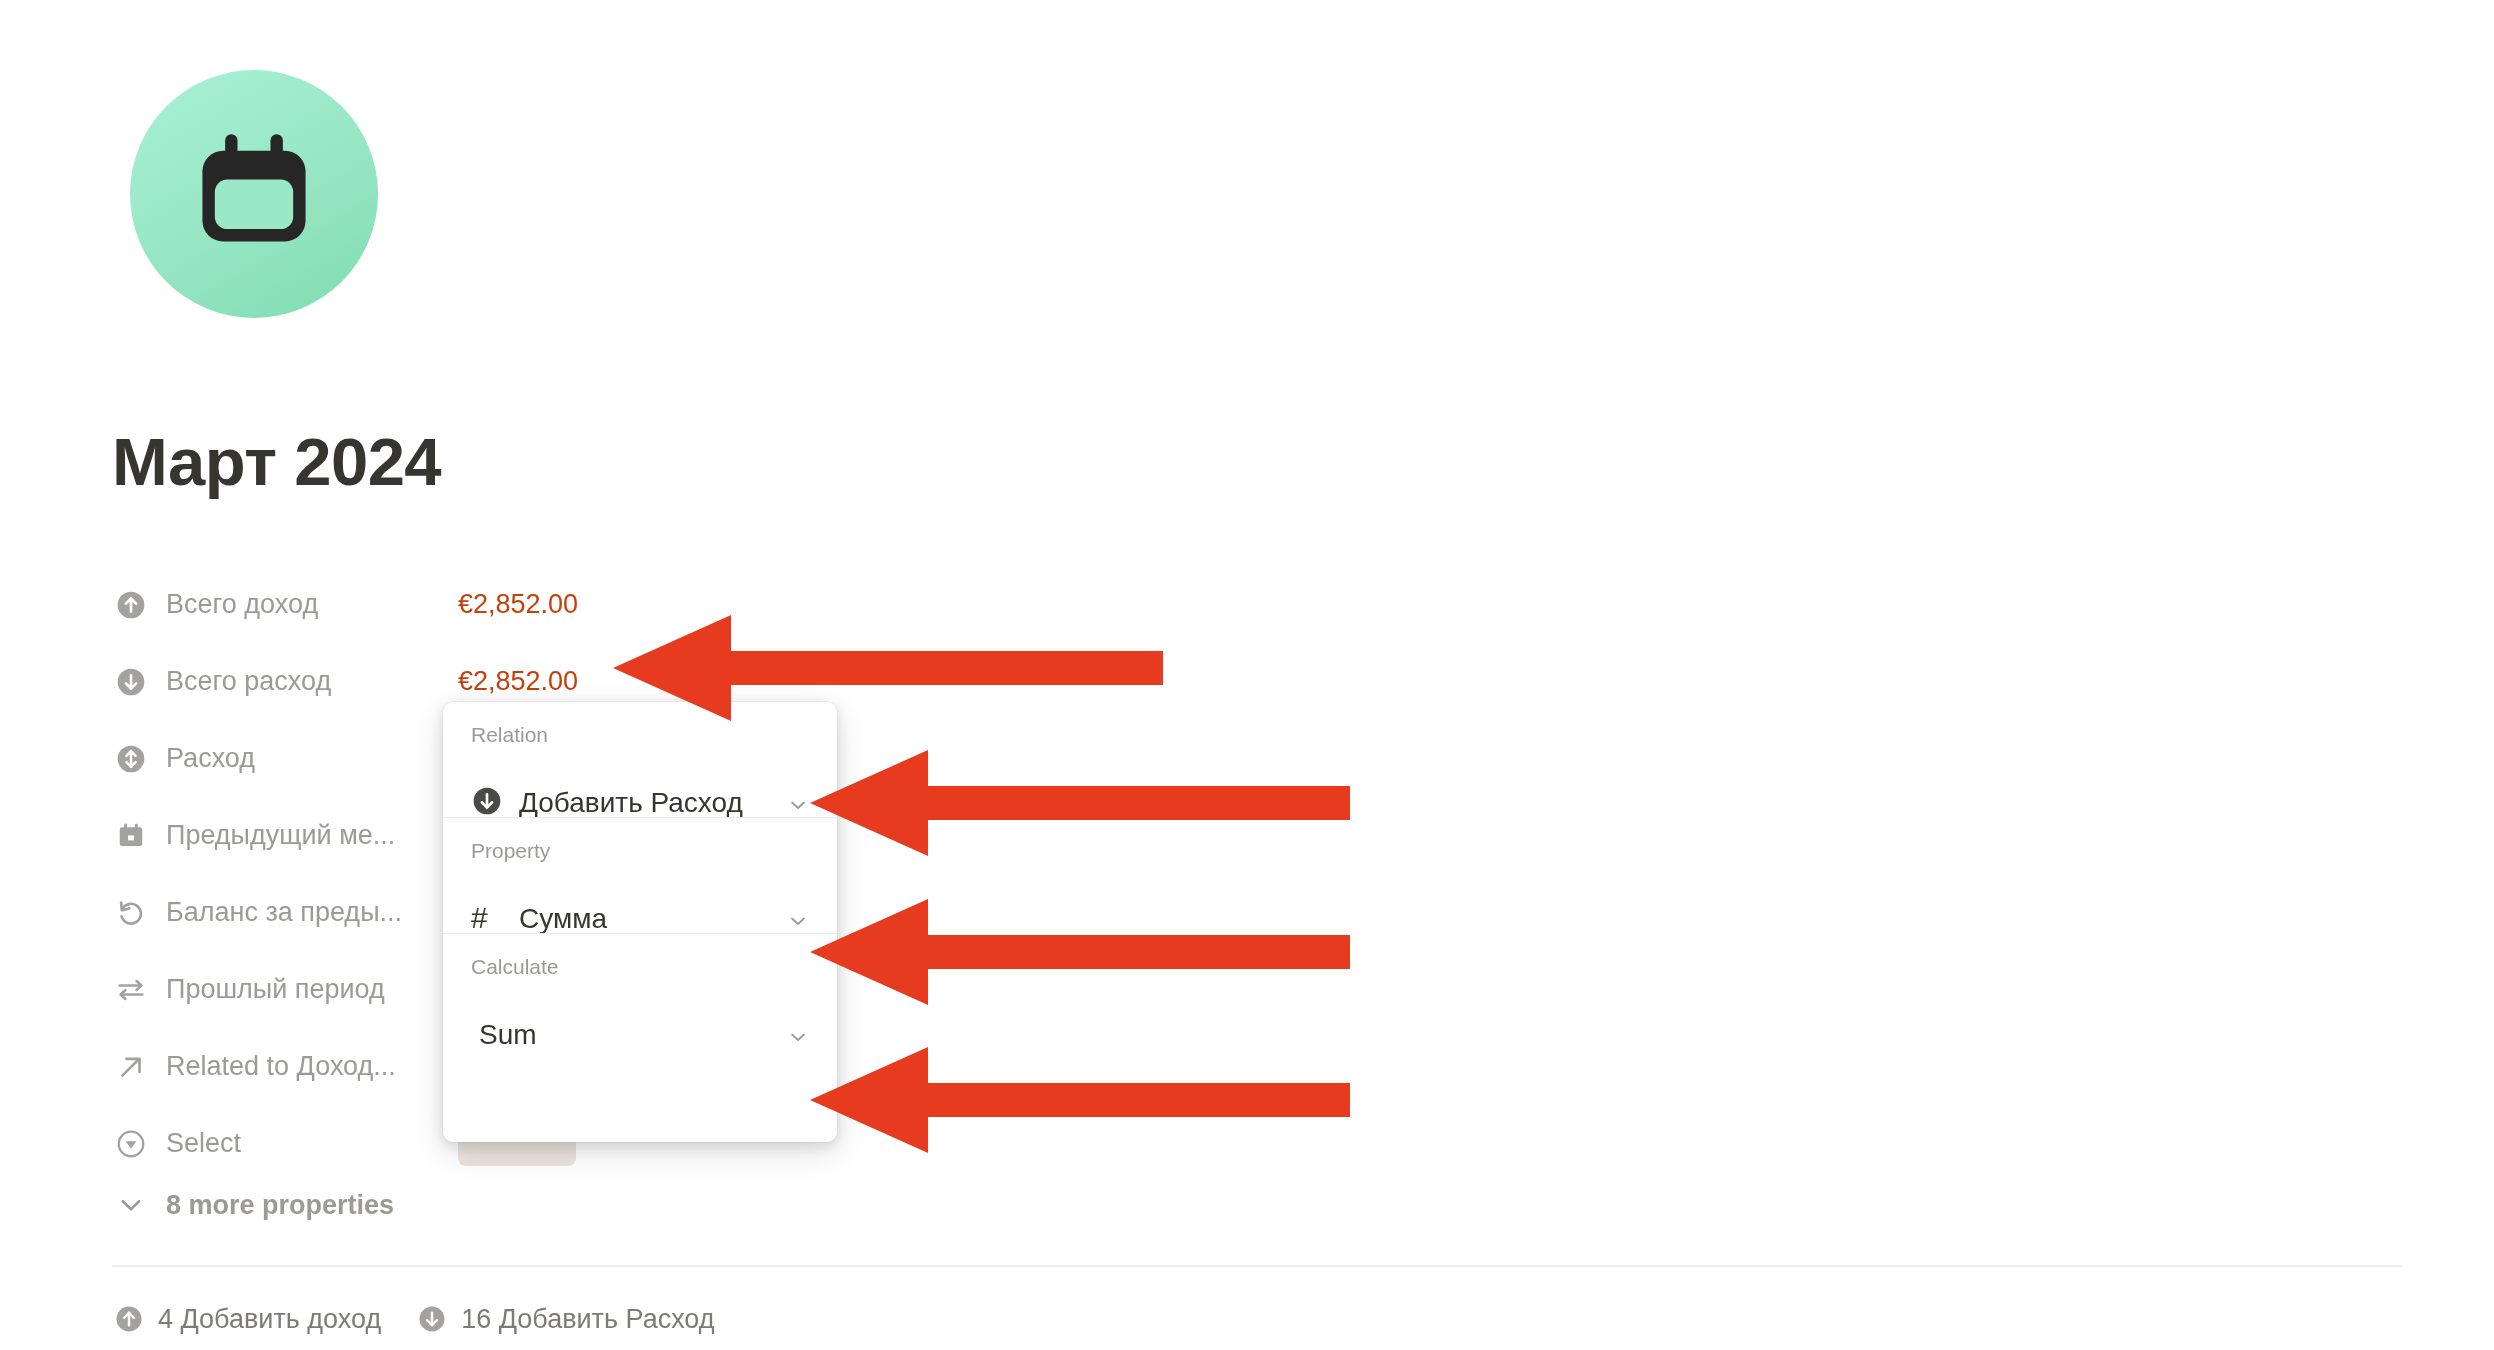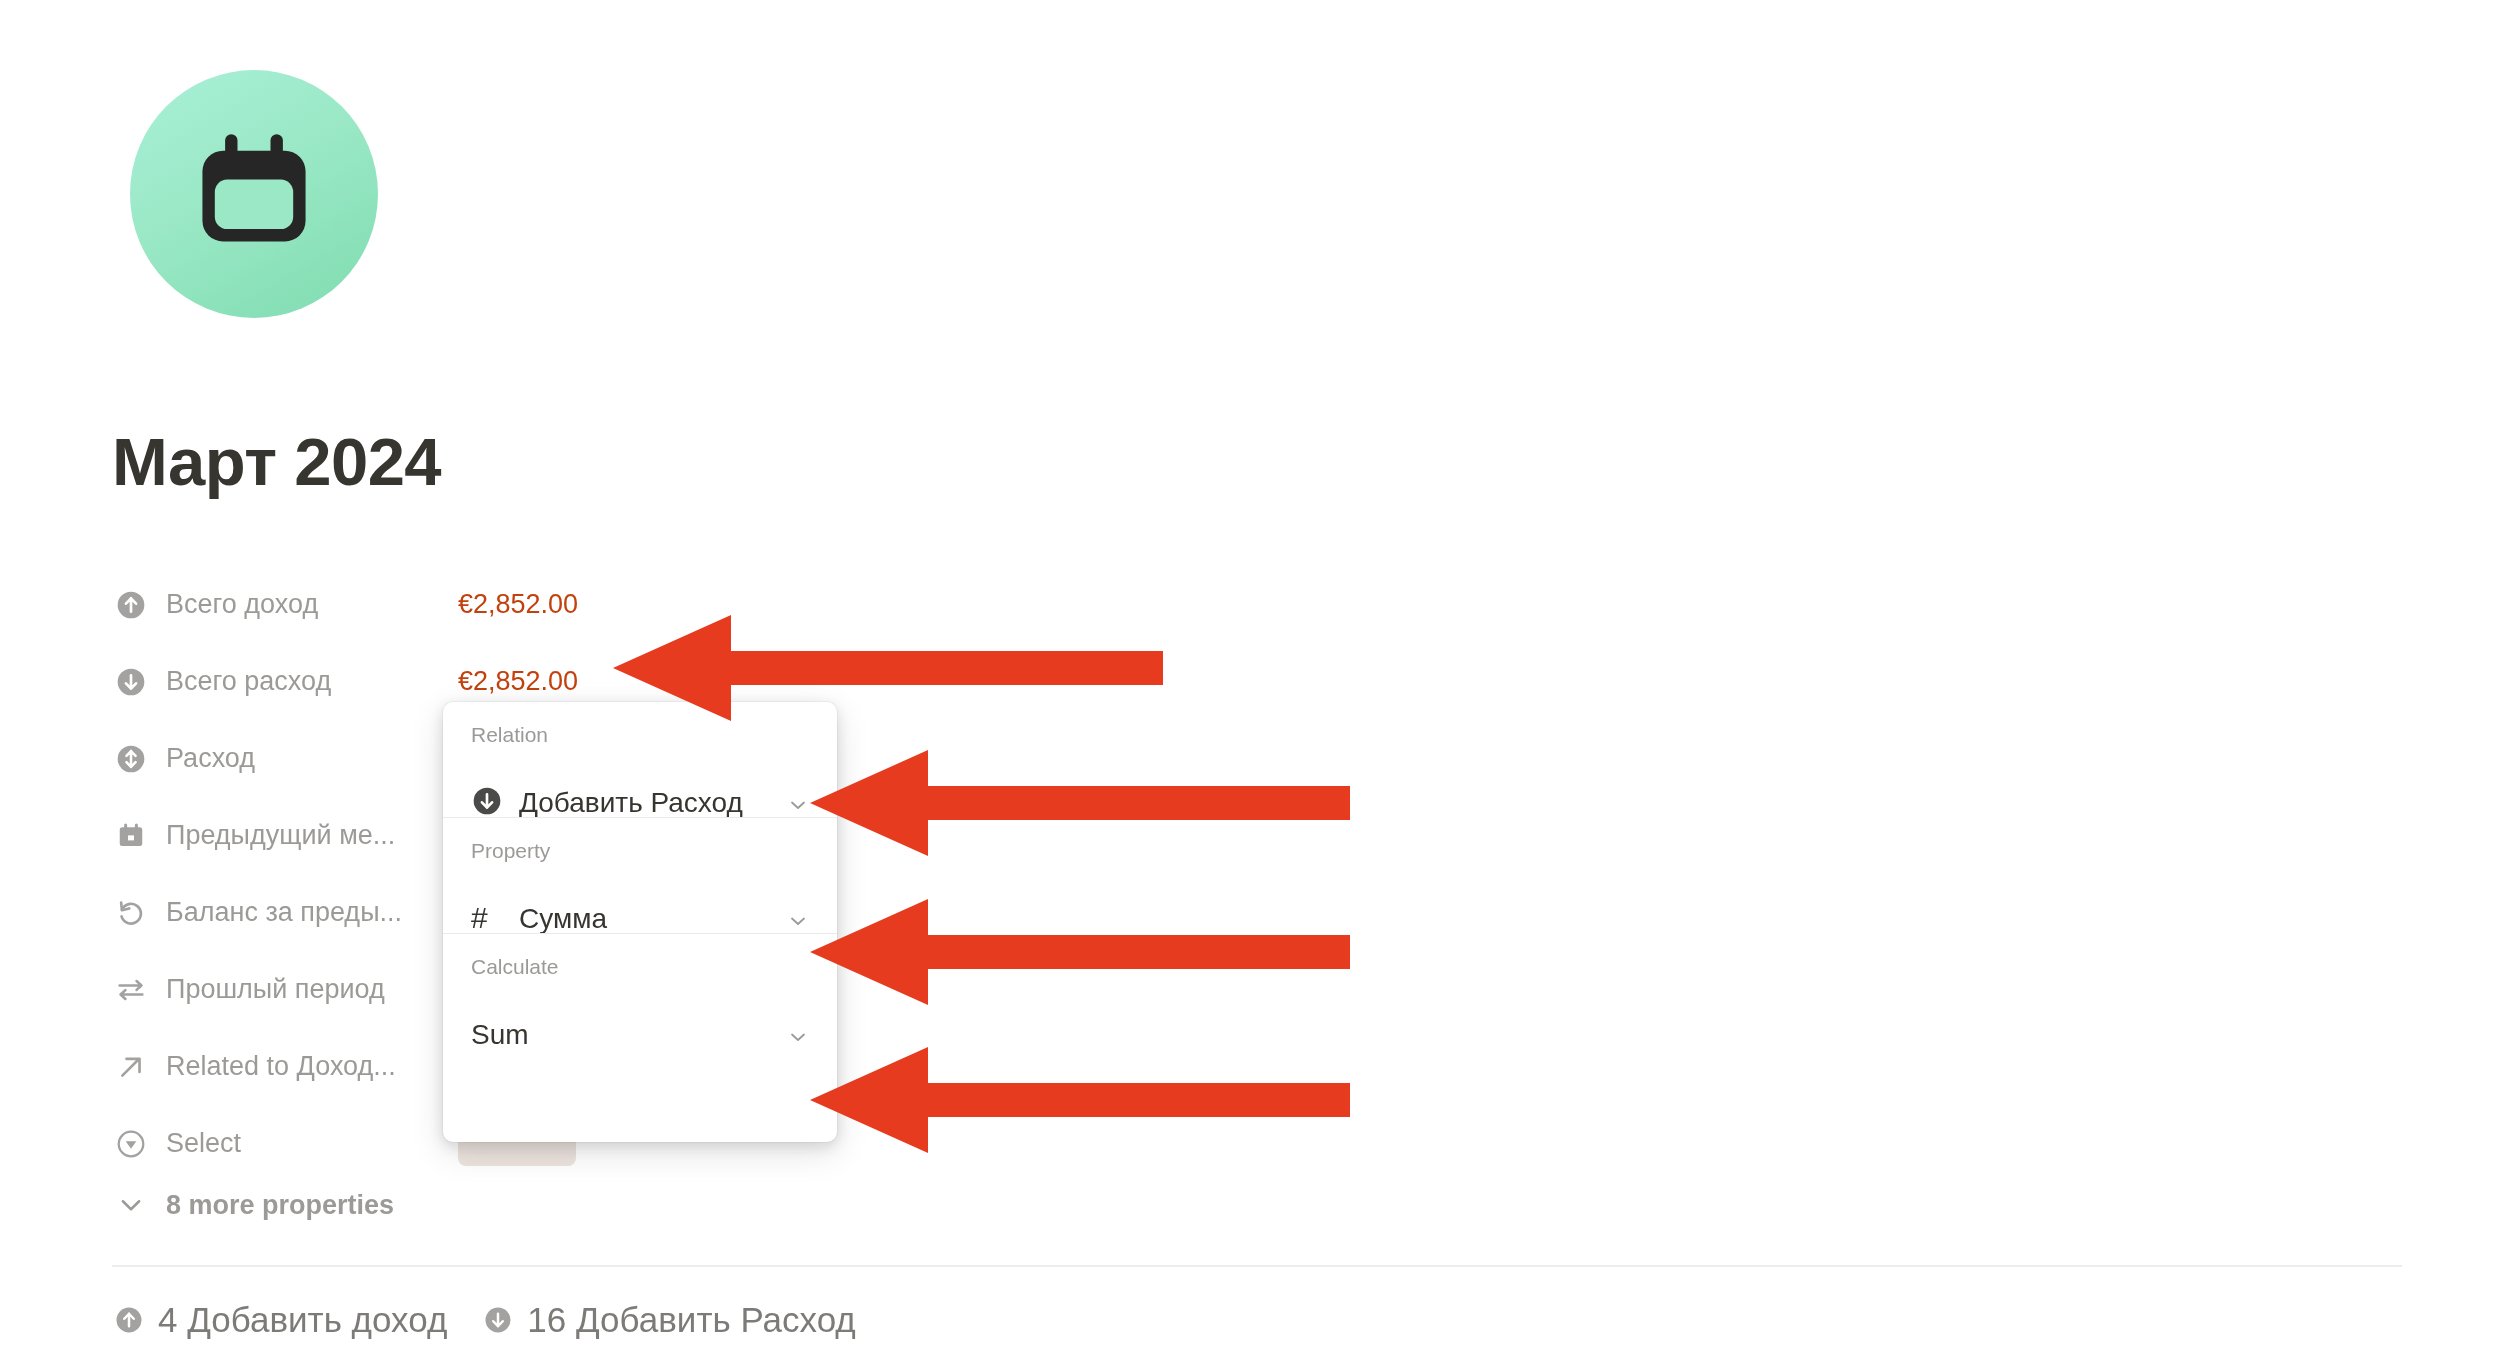--- a/index.html
+++ b/index.html
@@ -147,21 +147,21 @@
   }
   .footer-item .f-icon {
     width: 34px;
     min-width: 34px;
     height: 34px;
     display: flex;
     align-items: center;
     justify-content: center;
   }
   .footer-text {
-    font-size: 35px;
+    font-size: 27px;
     color: #7c7b78;
     line-height: 1;
   }
 
   
   .popup {
     position: absolute;
     left: 443px;
     top: 702px;
     width: 394px;
@@ -208,21 +208,21 @@
     text-align: left;
     margin-right: 8px;
   }
   .opt-label {
     font-size: 28px;
     color: #37352f;
     white-space: nowrap;
     line-height: 1;
     flex: 1;
   }
-  .opt-label.no-icon { margin-left: 0; }
+  .opt-label.no-icon { margin-left: 8px; }
   .opt-chevron {
     width: 30px;
     min-width: 30px;
     display: flex;
     align-items: center;
     justify-content: center;
   }
 
   
   .arrow {

